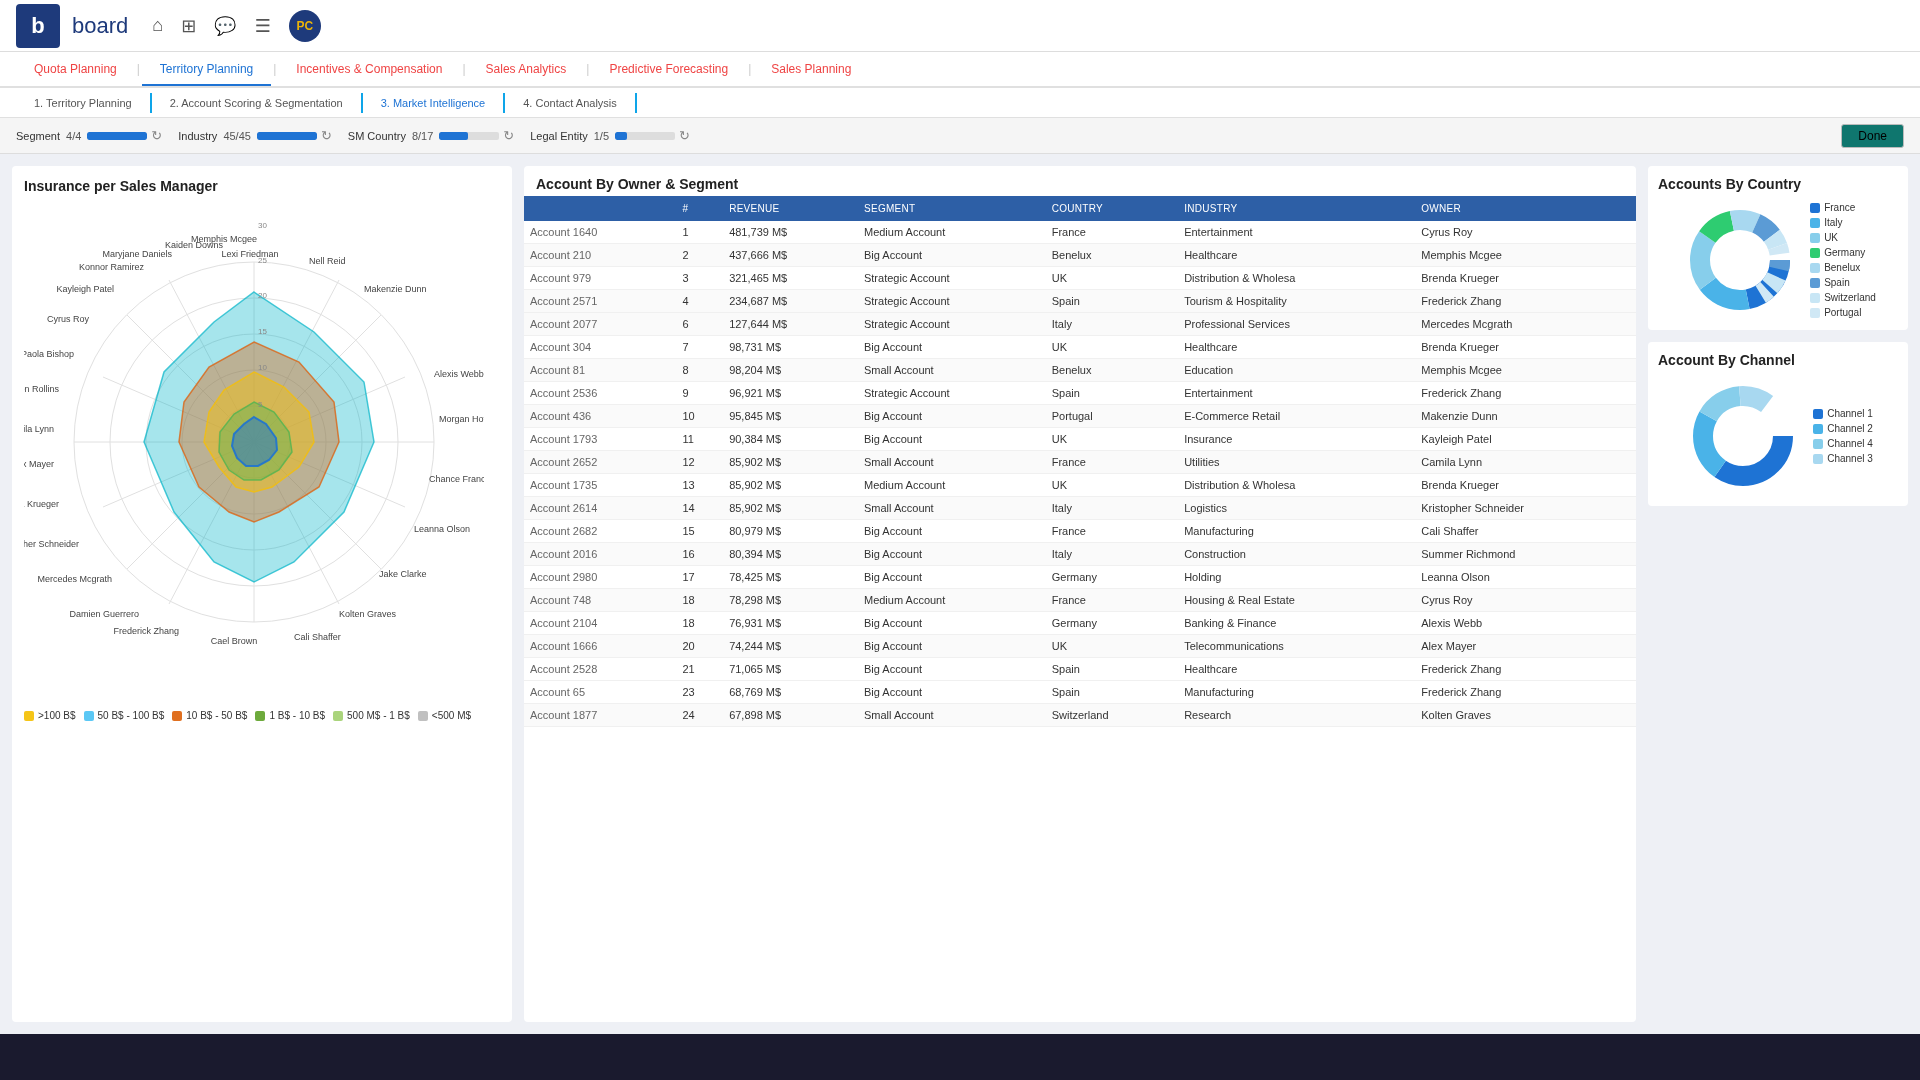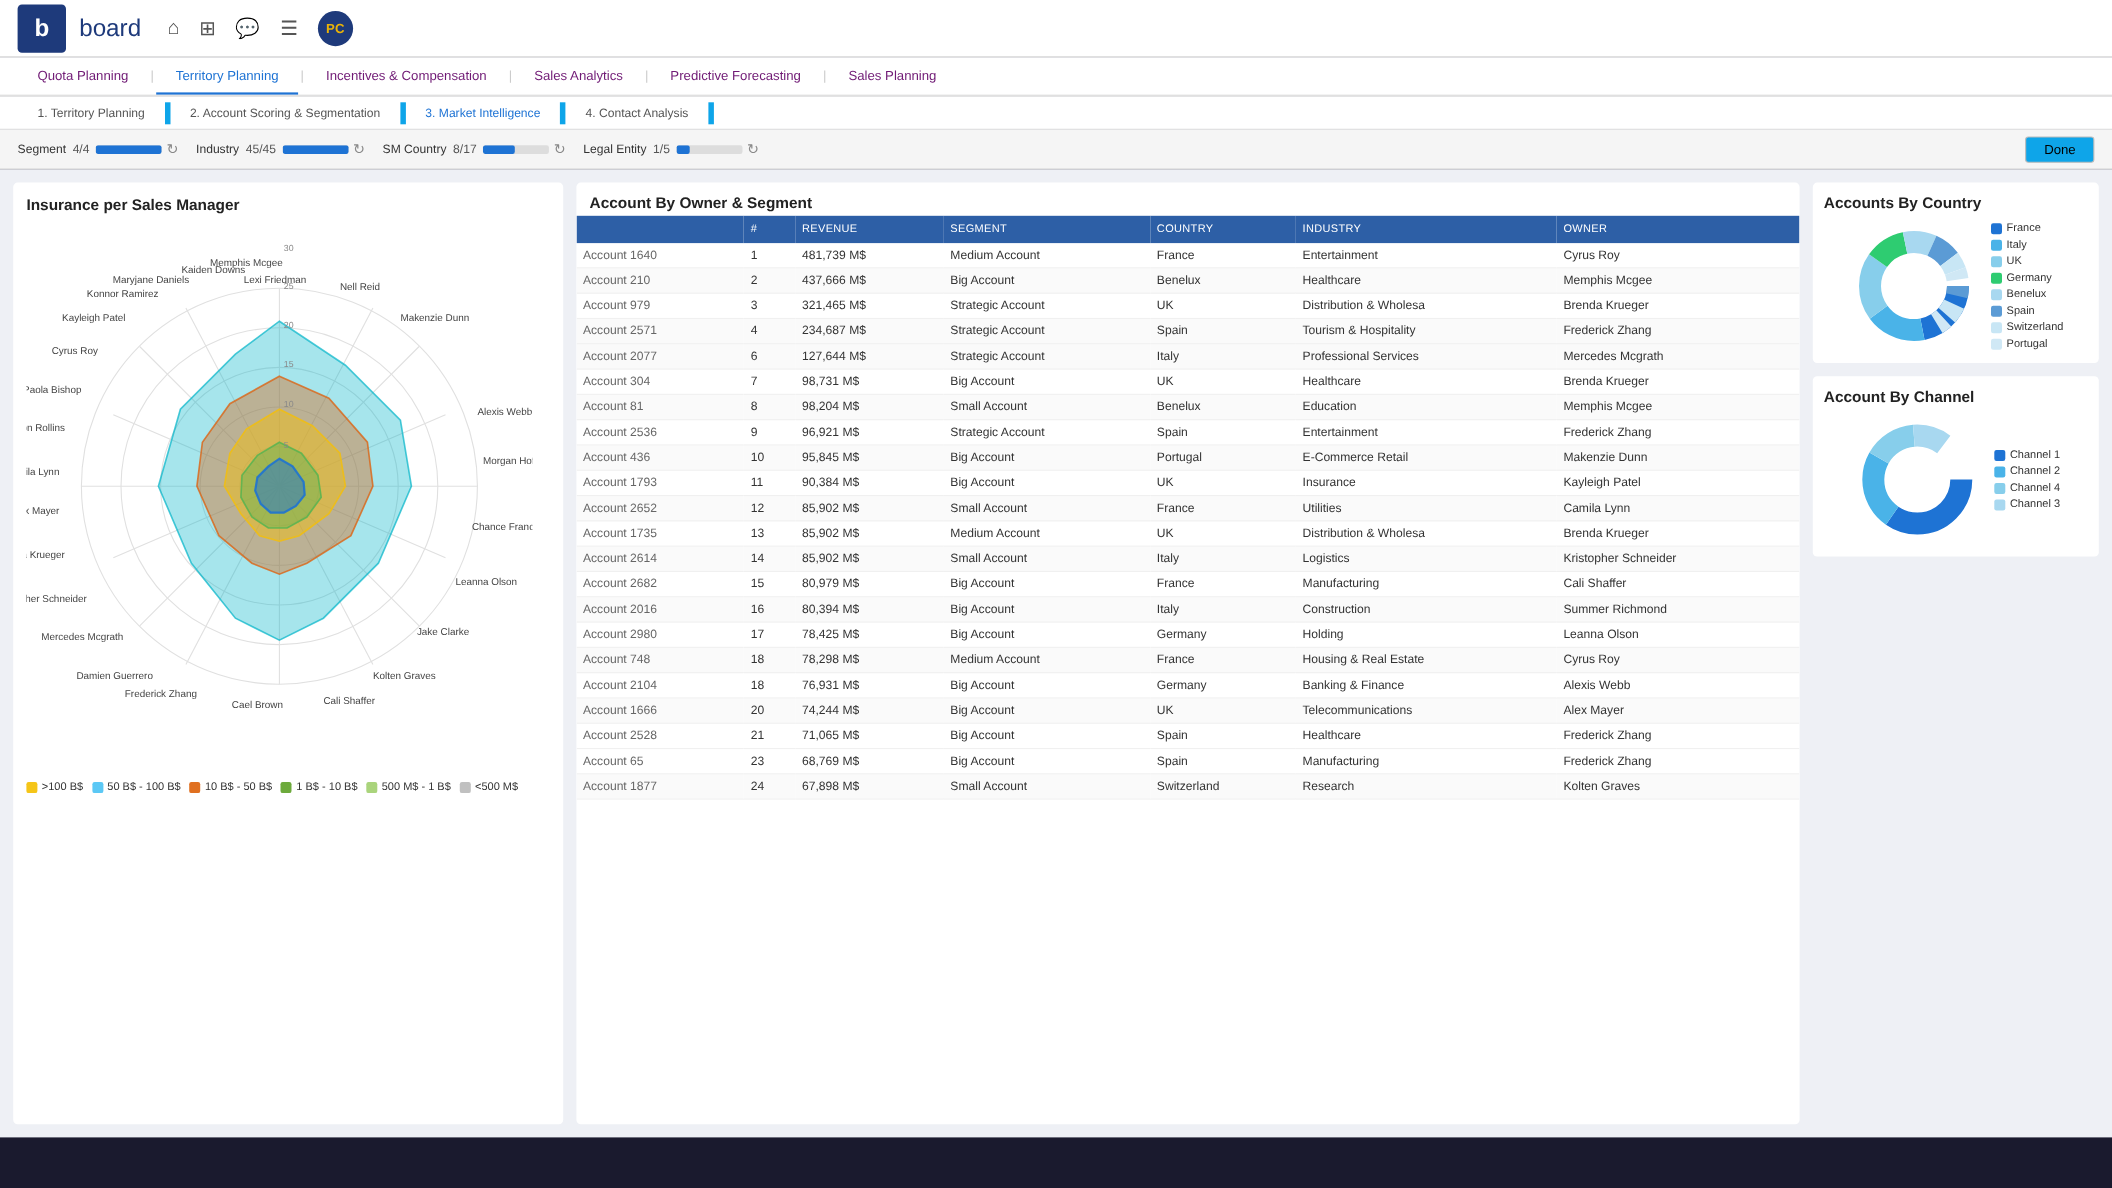--- a/index.html
+++ b/index.html
@@ -10,39 +10,39 @@
     .board-logo-box { background: #1e3a7b; width: 44px; height: 44px; display: flex; align-items: center; justify-content: center; border-radius: 4px; margin-right: 12px; }
     .board-logo-b { color: #fff; font-weight: bold; font-size: 22px; }
     .board-text { color: #1e3a7b; font-size: 22px; font-weight: 300; margin-right: 24px; }
     .header-title { flex: 1; text-align: center; font-size: 18px; font-weight: 400; color: #333; }
     .header-icons { display: flex; gap: 18px; align-items: center; }
     .header-icon { color: #555; font-size: 18px; cursor: pointer; }
     .avatar { background: #1e3a7b; color: #eab308; width: 32px; height: 32px; border-radius: 50%; display: flex; align-items: center; justify-content: center; font-weight: bold; font-size: 12px; }
 
     
     .nav-bar { background: #fff; border-bottom: 2px solid #e0e0e0; display: flex; align-items: center; height: 36px; padding: 0 16px; }
-    .nav-item { padding: 8px 18px; font-size: 12px; color: #701a75; cursor: pointer; white-space: nowrap; border-bottom: 2px solid transparent; margin-bottom: -2px; }
+    .nav-item { padding: 8px 18px; font-size: 12px; color: #ef4444; cursor: pointer; white-space: nowrap; border-bottom: 2px solid transparent; margin-bottom: -2px; }
     .nav-item.active { color: #1e73d4; border-bottom: 2px solid #1e73d4; font-weight: 500; }
     .nav-separator { color: #ccc; margin: 0 2px; }
 
     
     .sub-nav { background: #fff; border-bottom: 1px solid #e0e0e0; display: flex; align-items: center; height: 30px; padding: 0 16px; gap: 0; }
-    .sub-nav-item { padding: 4px 18px; font-size: 11px; color: #555; cursor: pointer; border-right: 5px solid #0ea5e9; white-space: nowrap; }
+    .sub-nav-item { padding: 4px 18px; font-size: 11px; color: #555; cursor: pointer; border-right: 2px solid #0ea5e9; white-space: nowrap; }
     .sub-nav-item.active { color: #1e73d4; font-weight: 500; }
 
     
     .filter-bar { background: #f5f5f5; border-bottom: 1px solid #ddd; display: flex; align-items: center; height: 36px; padding: 0 16px; gap: 16px; }
     .filter-item { display: flex; align-items: center; gap: 6px; font-size: 11px; color: #333; }
     .filter-label { font-weight: 500; }
     .filter-value { color: #555; }
     .filter-progress { display: flex; align-items: center; gap: 4px; }
     .progress-bar { background: #ddd; border-radius: 2px; height: 8px; width: 60px; overflow: hidden; }
     .progress-fill { height: 100%; border-radius: 2px; background: #1e73d4; }
     .refresh-icon { color: #888; font-size: 13px; cursor: pointer; }
-    .done-btn { margin-left: auto; background: #0ea5e9; border: 1px solid #bbb; border-radius: 3px; padding: 4px 16px; font-size: 12px; cursor: pointer; }
+    .done-btn { margin-left: auto; background: #0f766e; border: 1px solid #bbb; border-radius: 3px; padding: 4px 16px; font-size: 12px; cursor: pointer; }
 
     
     .main-content { display: flex; gap: 0; padding: 12px; background: #eef0f5; min-height: 880px; }
 
     
     .left-panel { background: #fff; border-radius: 4px; width: 500px; min-width: 500px; padding: 12px; position: relative; }
     .panel-title { font-size: 14px; font-weight: 600; color: #222; margin-bottom: 8px; }
     .radar-container { position: relative; width: 460px; height: 500px; }
     .legend { display: flex; flex-wrap: wrap; gap: 8px; margin-top: 8px; font-size: 10px; }
     .legend-item { display: flex; align-items: center; gap: 4px; }

